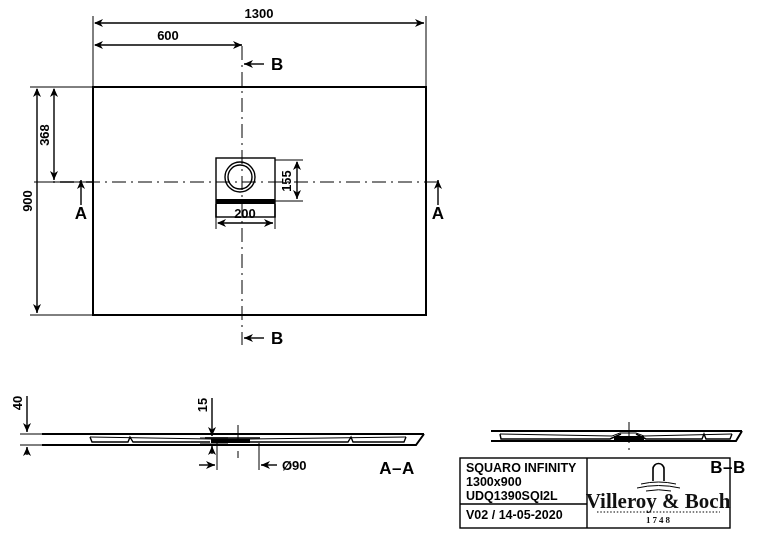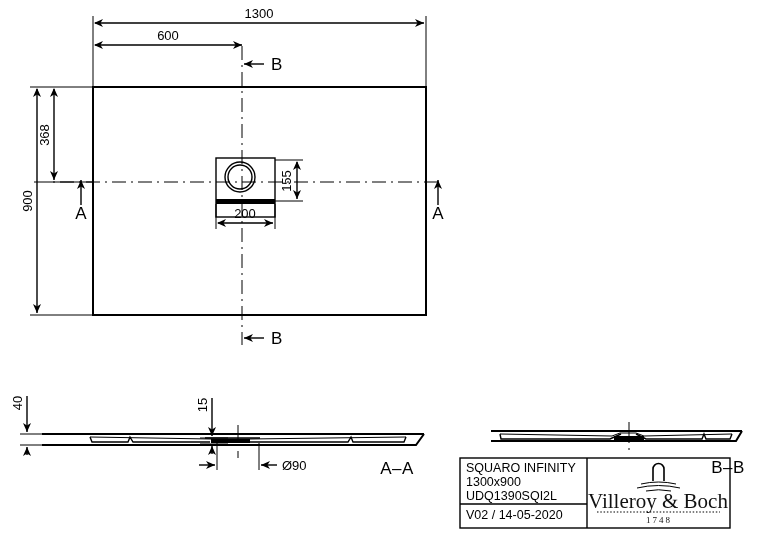--- a/index.html
+++ b/index.html
@@ -9,20 +9,21 @@
   }
   body {
     font-family: "Liberation Sans", sans-serif;
   }
   #sheet {
     position: relative;
     width: 765px;
     height: 543px;
     background: #ffffff;
     overflow: hidden;
+    font-weight: bold;
   }
   #sheet svg {
     display: block;
   }
   .dim-text {
     font-family: "Liberation Sans", sans-serif;
     font-size: 13px;
     fill: #000000;
   }
   .mark-text {

